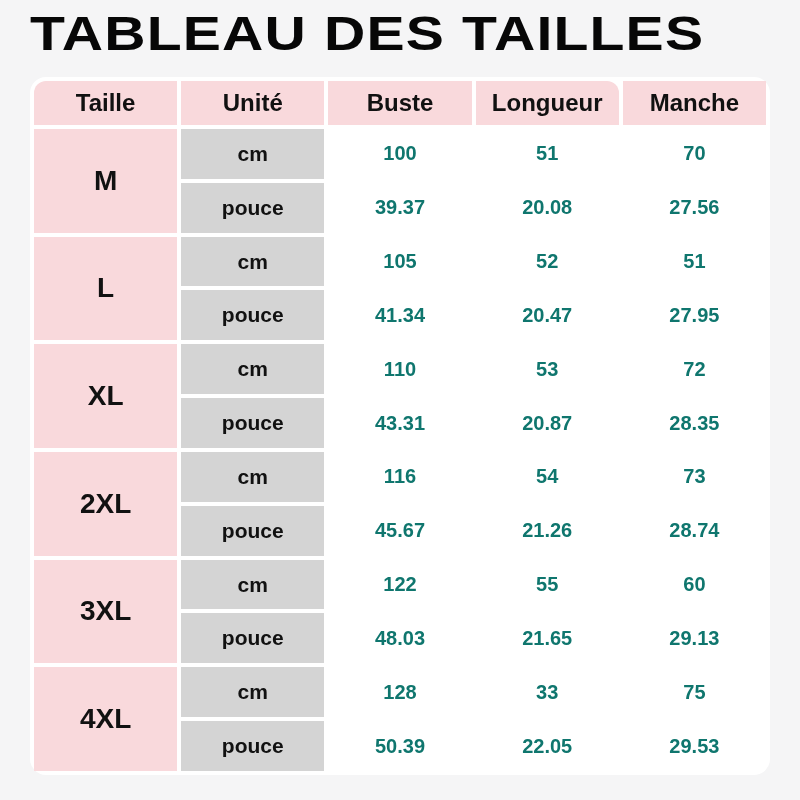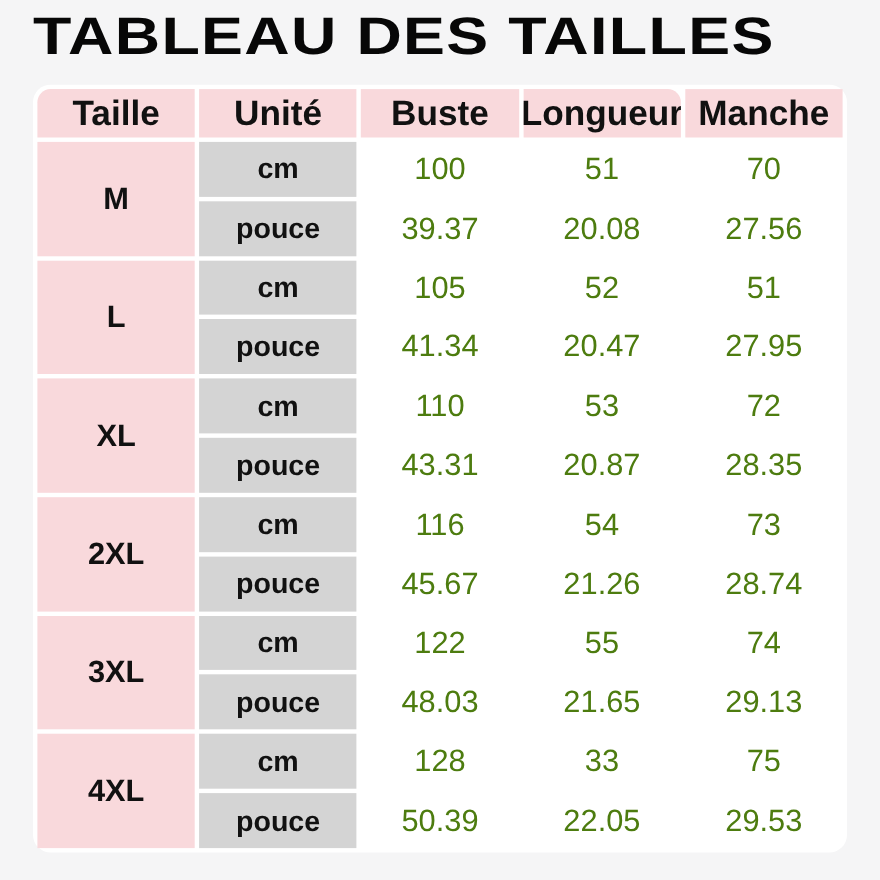--- a/index.html
+++ b/index.html
@@ -47,39 +47,39 @@
   .cell {
     display: flex;
     align-items: center;
     justify-content: center;
     text-align: center;
     overflow: hidden;
   }
   .header-cell {
     background: var(--pink, #f9d9dc);
     font-weight: 700;
-    font-size: 32px;
+    font-size: 24px;
   }
   .header-cell.corner-left  { border-top-left-radius: 12px; }
   .header-cell.corner-right { border-top-right-radius: 12px; }
   .size-cell {
     grid-row: span 2;
     background: var(--pink, #f9d9dc);
     font-weight: 700;
     font-size: 28px;
   }
   .unit-cell {
     background: var(--gray, #d4d4d4);
     font-weight: 700;
-    font-size: 26px;
+    font-size: 21px;
   }
   .value-cell {
-    font-size: 28px;
-    font-weight: 400;
-    color: #4d7c0f;
+    font-size: 20px;
+    font-weight: 700;
+    color: #0f766e;
   }
 </style>
 </head>
 <body>
 
 <div class="page-title">TABLEAU DES TAILLES</div>
 
 <div class="table-card">
   <div class="grid">
 
@@ -126,21 +126,21 @@
     <div class="cell value-cell row-cm">73</div>
     <div class="cell unit-cell row-pouce">pouce</div>
     <div class="cell value-cell row-pouce">45.67</div>
     <div class="cell value-cell row-pouce">21.26</div>
     <div class="cell value-cell row-pouce">28.74</div>
 
     <div class="cell size-cell">3XL</div>
     <div class="cell unit-cell row-cm">cm</div>
     <div class="cell value-cell row-cm">122</div>
     <div class="cell value-cell row-cm">55</div>
-    <div class="cell value-cell row-cm">74</div>
+    <div class="cell value-cell row-cm">60</div>
     <div class="cell unit-cell row-pouce">pouce</div>
     <div class="cell value-cell row-pouce">48.03</div>
     <div class="cell value-cell row-pouce">21.65</div>
     <div class="cell value-cell row-pouce">29.13</div>
 
     <div class="cell size-cell">4XL</div>
     <div class="cell unit-cell row-cm">cm</div>
     <div class="cell value-cell row-cm">128</div>
     <div class="cell value-cell row-cm">33</div>
     <div class="cell value-cell row-cm">75</div>

